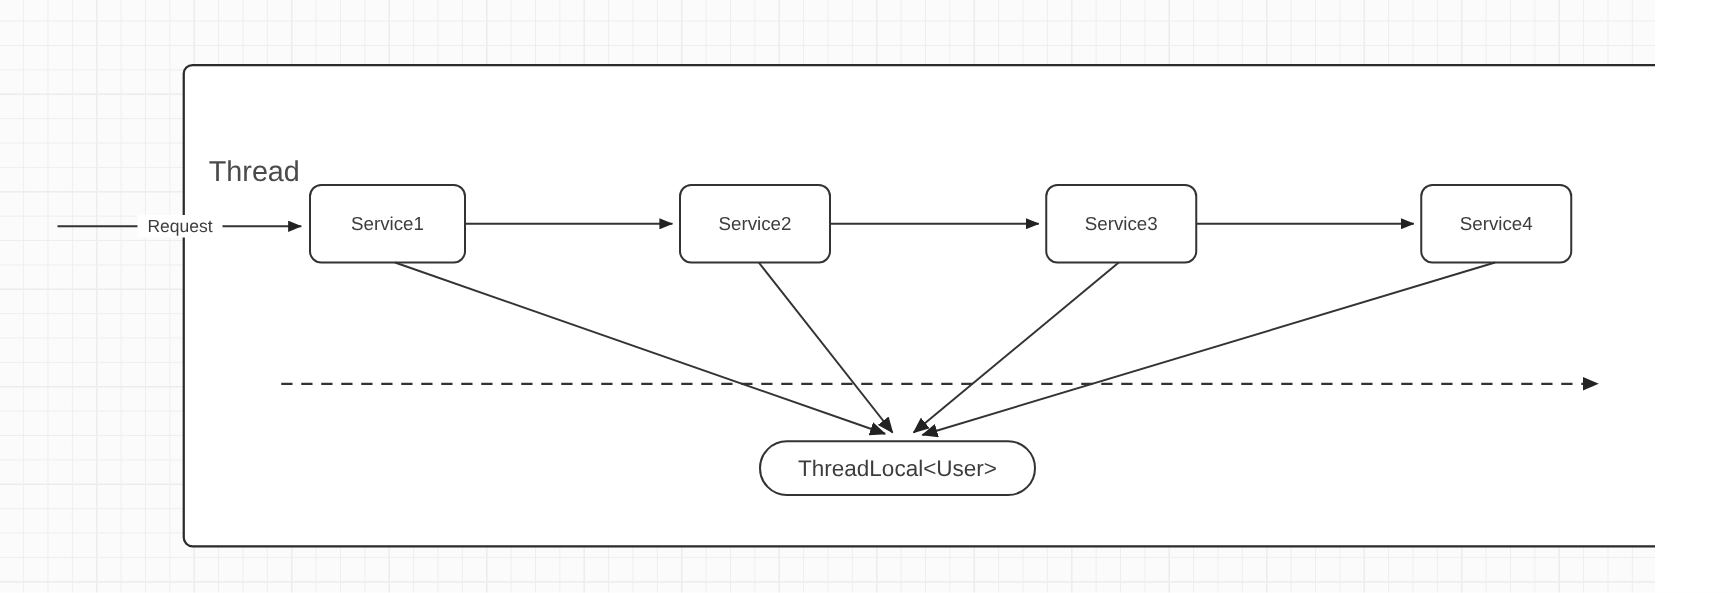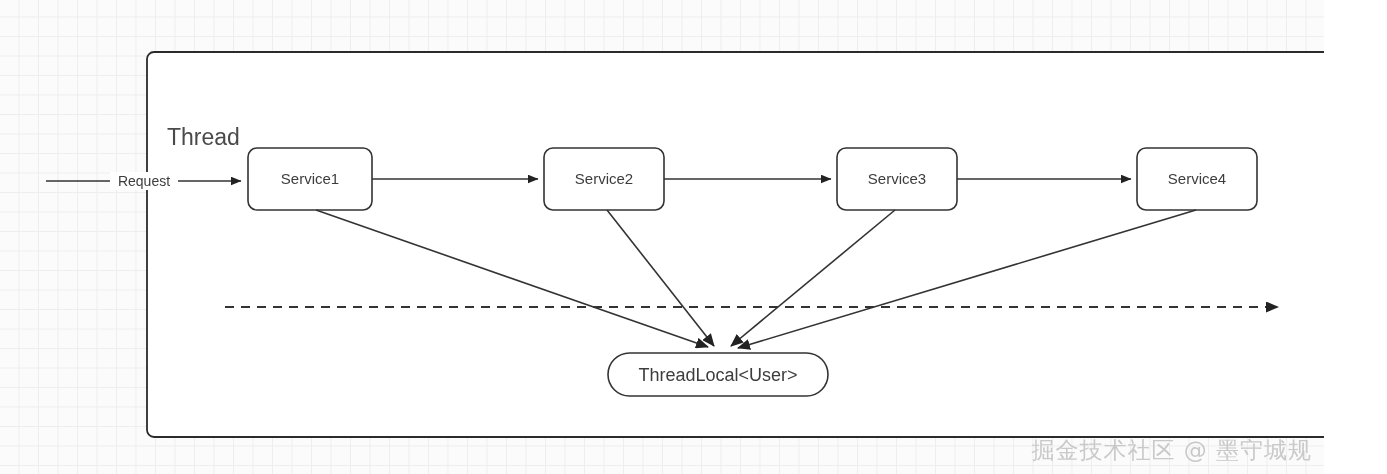--- a/index.html
+++ b/index.html
@@ -140,15 +140,14 @@
 
     <line class="edge" x1="316" y1="210" x2="708" y2="347" marker-end="url(#arrow-sm)"></line>
     <line class="edge" x1="607" y1="210" x2="714" y2="346" marker-end="url(#arrow-sm)"></line>
     <line class="edge" x1="895" y1="210" x2="731" y2="346" marker-end="url(#arrow-sm)"></line>
     <line class="edge" x1="1196" y1="210" x2="738" y2="348" marker-end="url(#arrow-sm)"></line>
 
     <rect class="box" x="608" y="353" width="220" height="43" rx="21.5" ry="21.5"></rect>
     <text class="threadlocal-label" x="718" y="376">ThreadLocal&lt;User&gt;</text>
   </svg>
 
-  <div class="watermark">掘金技术社区 @ 墨守城规</div>
 
 </div>
 
 </body></html>

